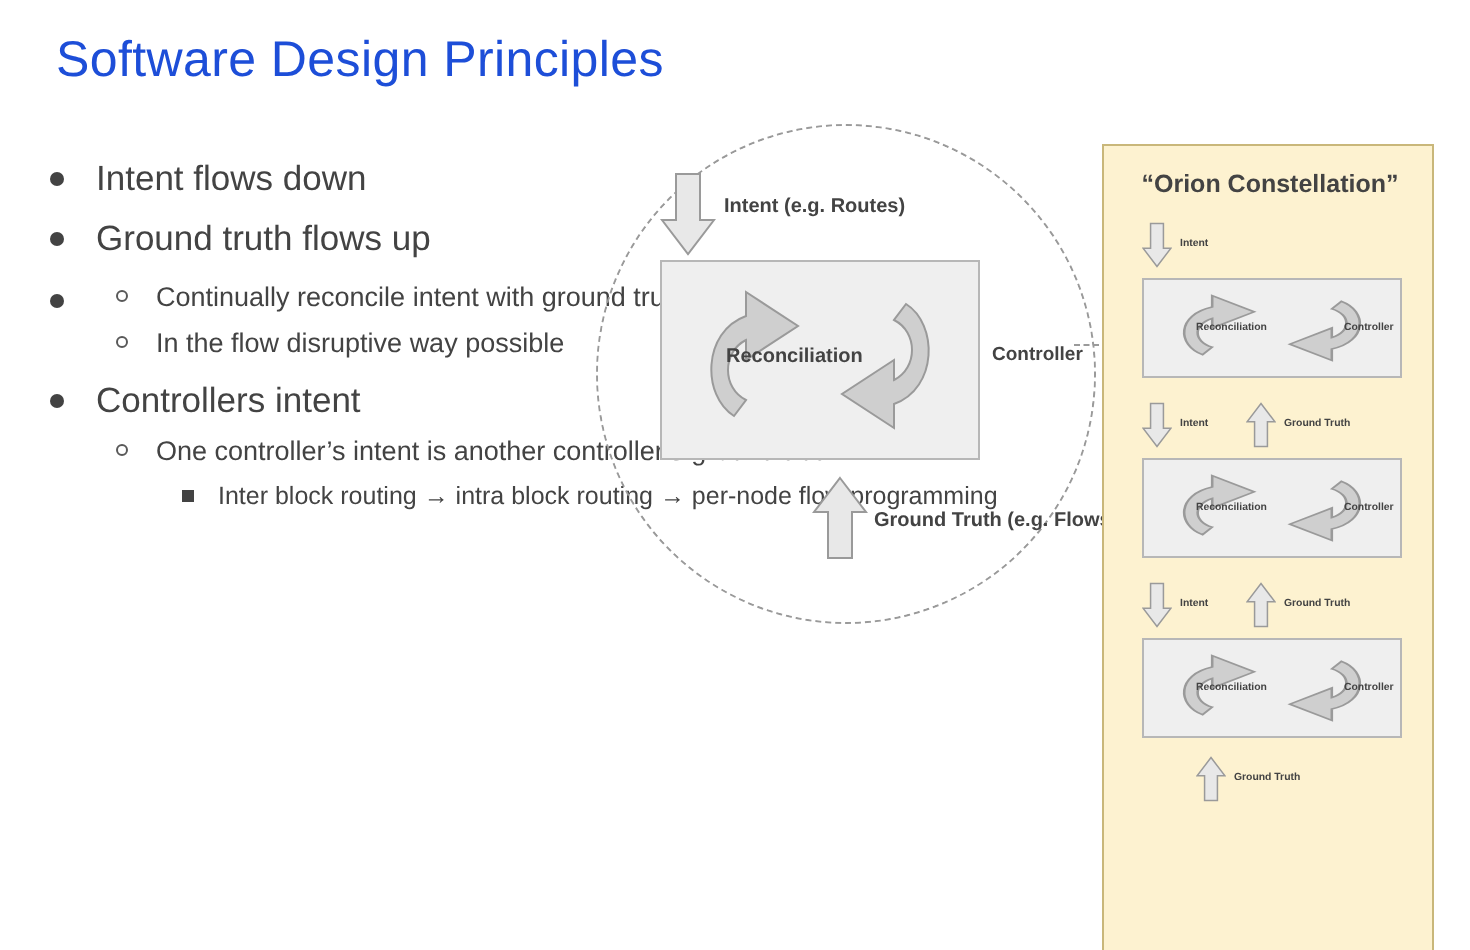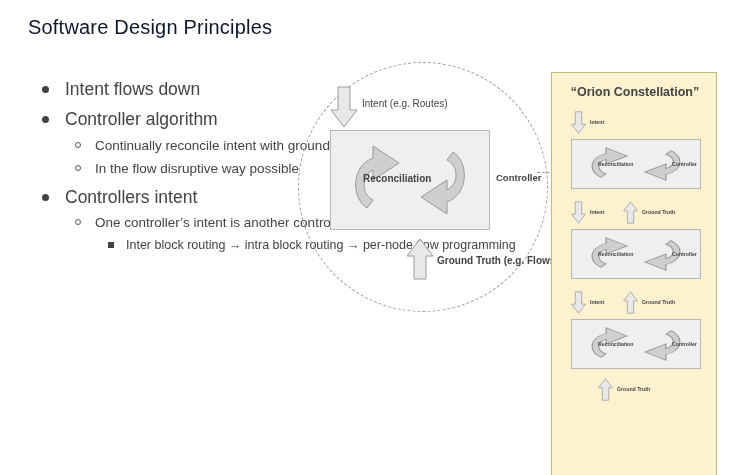--- a/index.html
+++ b/index.html
@@ -18,28 +18,28 @@
   #slide {
     position: relative;
     width: 735px;
     height: 475px;
   }
   
   #title {
     position: absolute;
     left: 28px;
     top: 16px;
-    font-size: 20px;
-    color: #0f172a;
+    font-size: 25px;
+    color: #1d4ed8;
     letter-spacing: 0.2px;
   }
   
   #bullets {
     position: absolute;
-    left: 31px;
+    left: 14px;
     top: 78px;
     width: 560px;
   }
   ul.lv1, ul.lv2, ul.lv3 {
     margin: 0;
     padding: 0;
     list-style: none;
   }
   li.b1 {
     position: relative;
@@ -155,21 +155,21 @@
     top: 172px;
     font-size: 9.5px;
     font-weight: bold;
     color: #434343;
   }
   #intent-label-main {
     position: absolute;
     left: 362px;
     top: 98px;
     font-size: 10px;
-    font-weight: normal;
+    font-weight: bold;
     color: #434343;
   }
   #gt-label-main {
     position: absolute;
     left: 437px;
     top: 255px;
     font-size: 10px;
     font-weight: bold;
     color: #434343;
   }
@@ -233,23 +233,25 @@
 
   <div id="title">Software Design Principles</div>
 
   <div id="bullets">
     <ul class="lv1">
 
       <li class="b1">
         <span class="txt">Intent flows down</span>
       </li>
 
-
       <li class="b1">
-        <span class="txt">Controller algorithm</span>
+        <span class="txt">Ground truth flows up</span>
+      </li>
+
+      <li class="b1">
         <ul class="lv2">
           <li class="b2">
             <span>Continually reconcile intent with ground truth</span>
           </li>
           <li class="b2">
             <span>In the flow disruptive way possible</span>
           </li>
         </ul>
       </li>
 

